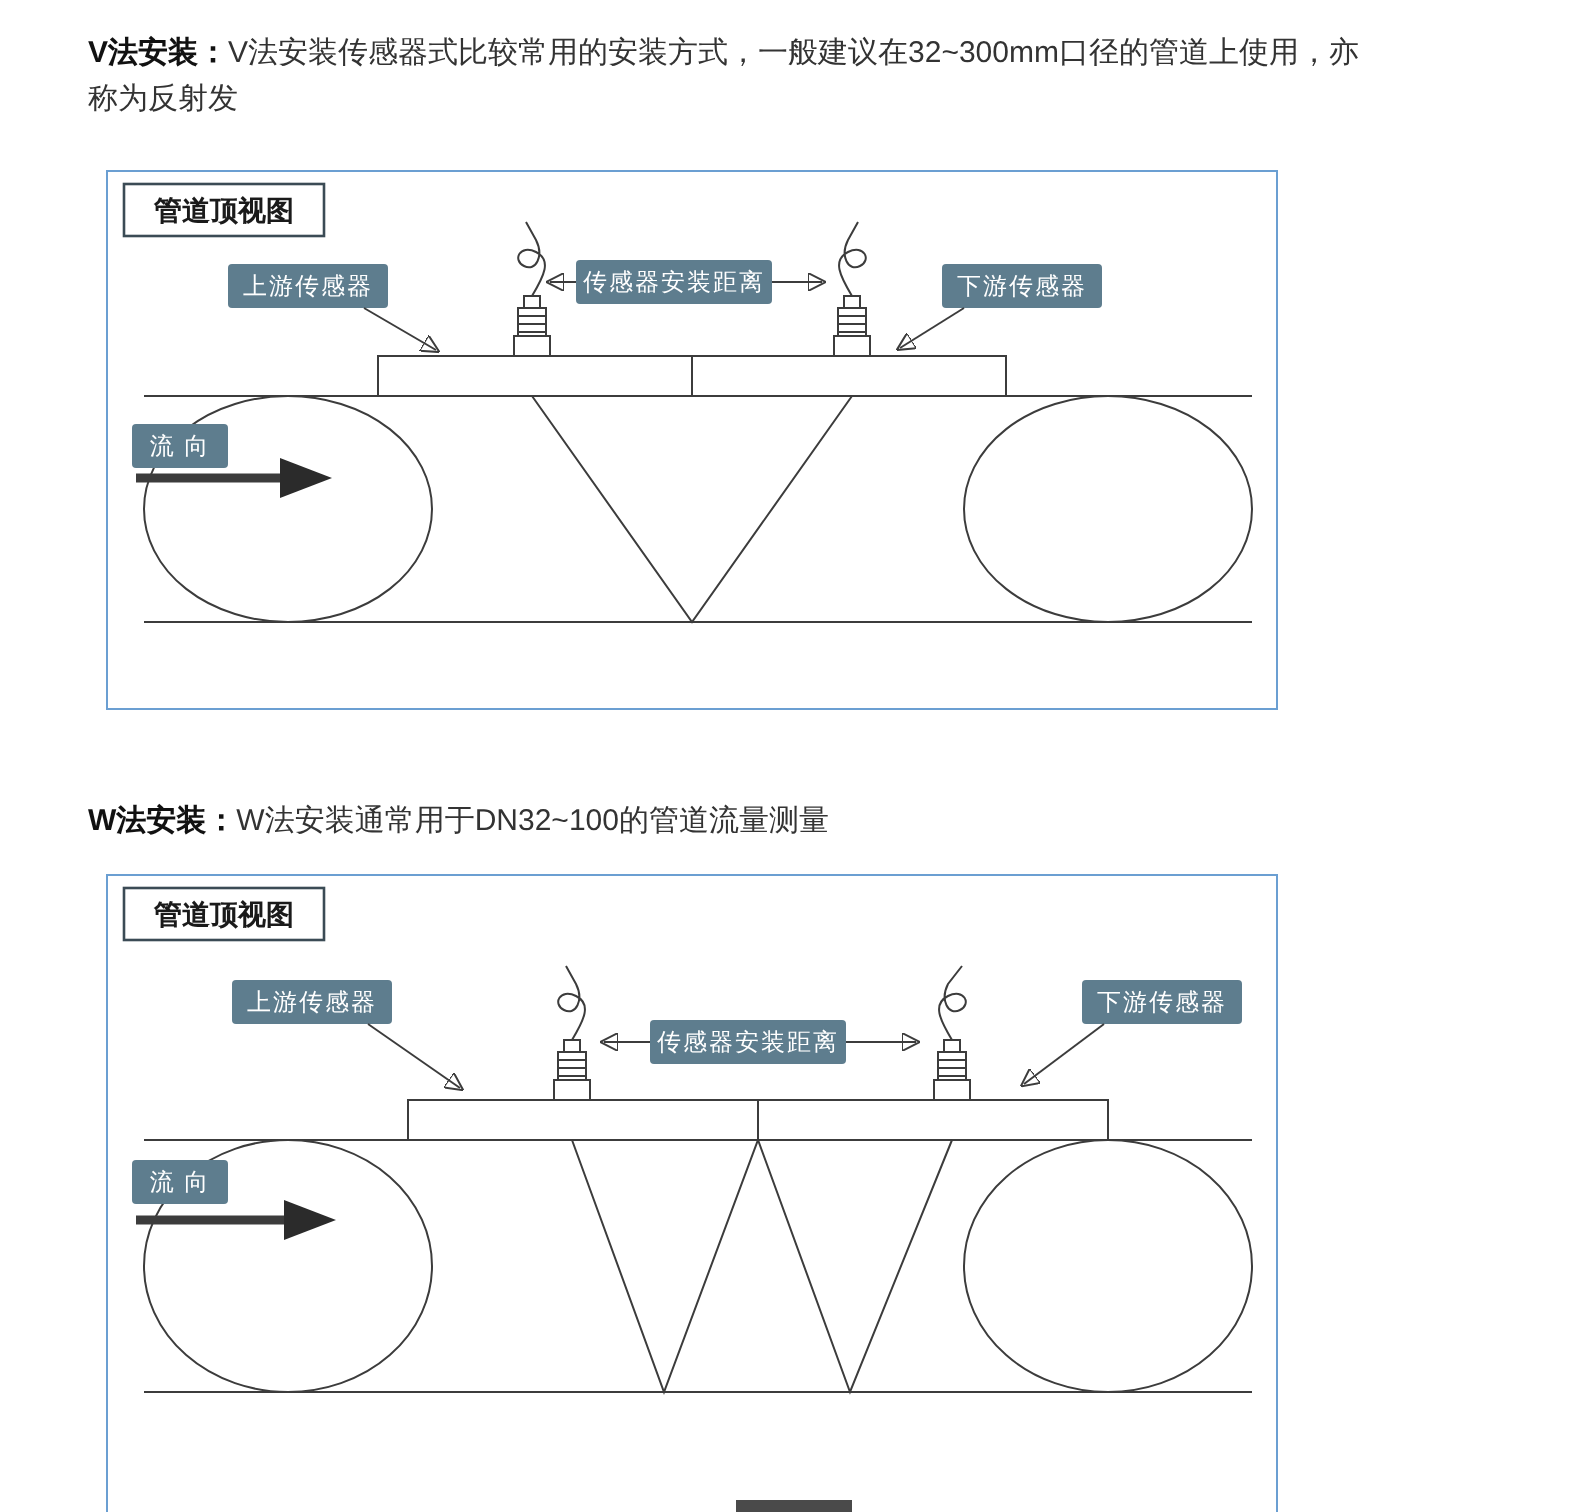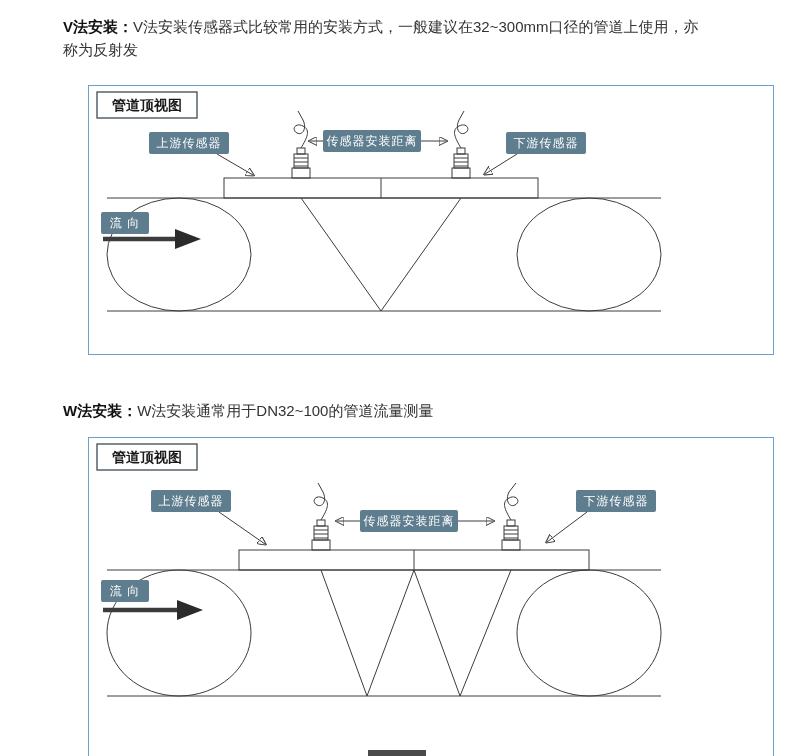--- a/index.html
+++ b/index.html
@@ -3,35 +3,35 @@
 <meta charset="utf-8">
 <style>
   * { margin: 0; padding: 0; box-sizing: border-box; }
   html, body {
     width: 790px; height: 756px;
     background: #ffffff;
     font-family: "Liberation Sans", "DejaVu Sans", sans-serif;
     overflow: hidden;
     position: relative;
   }
-  .page { padding: 15px 0 0 63px; position: relative; width: 790px; height: 756px; }
+  .page { padding: 15px 0 0 44px; position: relative; width: 790px; height: 756px; }
   .heading {
     font-size: 15px;
     line-height: 23px;
     color: #333333;
     width: 648px;
   }
   .heading strong { color: #111111; font-weight: bold; }
   .heading-1 { margin-bottom: 24px; }
   .heading-2 { margin-top: 44px; margin-bottom: 15px; }
   .diagram-box {
-    margin-left: 25px;
+    margin-left: 9px;
     border: 1px solid #6b9fd2;
     background: #ffffff;
-    width: 686px;
+    width: 586px;
   }
   .diagram-box svg { display: block; }
   svg line, svg path, svg rect.stroke-only, svg ellipse {
     stroke: #3c3c3c; stroke-width: 1; fill: none;
   }
   svg .thick { stroke-width: 4.5; }
   svg .badge { fill: #5e7d8e; stroke: none; }
   svg .badge-text {
     fill: #ffffff; font-size: 12px; letter-spacing: 1px;
     text-anchor: middle; dominant-baseline: central;

